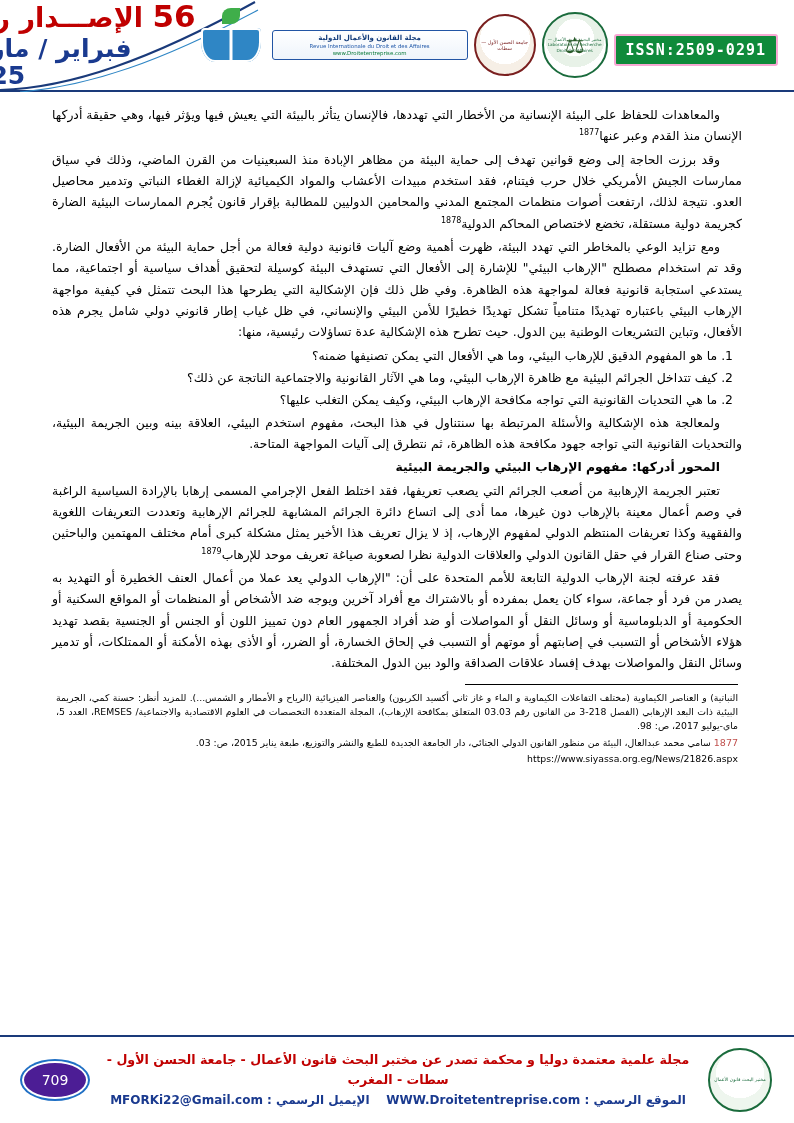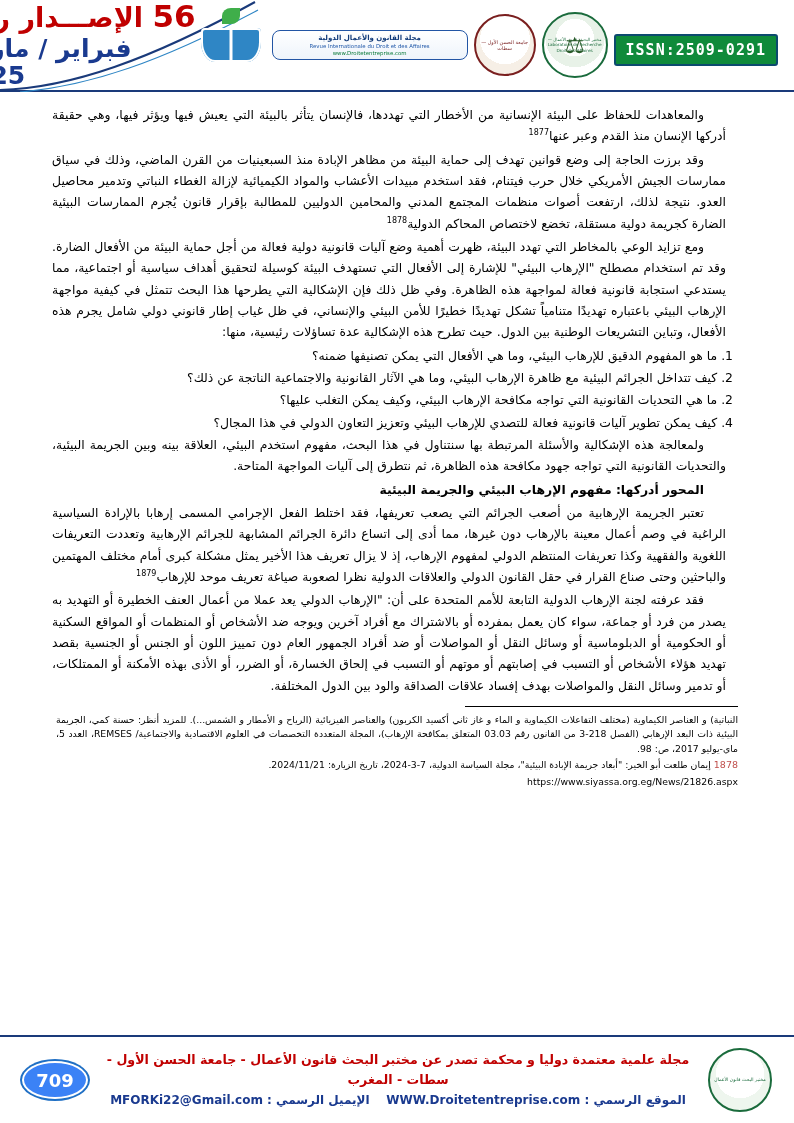--- a/index.html
+++ b/index.html
@@ -28,21 +28,21 @@
     box-sizing: border-box;
   }
   .issn-box {
     background: #0f8a3a;
     color: #ffffff;
     font-family: "DejaVu Sans Mono", "Liberation Mono", monospace;
     font-size: 15px;
     font-weight: bold;
     letter-spacing: 1px;
     padding: 5px 10px;
-    border: 2px solid #0c4a6e;
+    border: 2px solid #f9a8d4;
     border-radius: 3px;
     direction: ltr;
     margin-right: 10px;
     margin-top: 10px;
     white-space: nowrap;
   }
   .header-left-group {
     display: flex;
     align-items: center;
     gap: 6px;
@@ -68,21 +68,21 @@
   }
   .logo-scale {
     position: absolute;
     top: 50%; left: 50%;
     transform: translate(-50%,-50%);
     font-size: 22px; color: #2a5a2a;
   }
   .journal-banner {
     width: 196px;
     border: 1px solid #2255a4;
-    border-radius: 8px;
+    border-radius: 3px;
     background: linear-gradient(180deg,#ffffff 0%, #eef4fb 100%);
     text-align: center;
     padding: 3px 2px;
     box-sizing: border-box;
   }
   .journal-banner .ar {
     font-size: 7px; color: #123b7a; font-weight: bold; line-height: 1.3;
   }
   .journal-banner .fr {
     font-size: 5.4px; color: #1f57a8; line-height: 1.3; direction: ltr;
@@ -155,21 +155,21 @@
   .content {
     padding: 12px 52px 0 52px;
     box-sizing: border-box;
     direction: rtl;
     text-align: justify;
     font-size: 12.4px;
     line-height: 1.72;
     color: #000000;
   }
   .content p {
-    margin: 0 16px 2px 0;
+    margin: 0 0 2px 0;
     text-indent: 22px;
   }
   .content p.listitem {
     text-indent: 0;
     margin: 0 9px 1px 0;
   }
   .heading {
     font-weight: bold;
     text-indent: 22px;
     margin: 4px 0 2px 0;
@@ -248,24 +248,24 @@
     font-weight: bold;
     font-size: 12px;
     line-height: 1.6;
     direction: rtl;
   }
   .footer-line2 .lat { direction: ltr; unicode-bidi: embed; }
   .page-num {
     flex: 0 0 auto;
     width: 62px; height: 34px;
     border-radius: 50%;
-    background: #3b82f6;
+    background: #4c1d95;
     color: #ffffff;
-    font-weight: bold;
-    font-size: 18px;
+    font-weight: normal;
+    font-size: 14px;
     display: flex; align-items: center; justify-content: center;
     border: 2px solid #ffffff;
     box-shadow: 0 0 0 2px #1f6fc4;
   }
 </style>
 </head>
 <body>
 
 <div class="page">
 
@@ -311,32 +311,31 @@
     </div>
   </div>
 
   <div class="content" id="content">
       <p><span>والمعاهدات للحفاظ على البيئة الإنسانية من الأخطار التي تهددها، فالإنسان يتأثر بالبيئة التي يعيش فيها ويؤثر فيها، وهي حقيقة أدركها الإنسان منذ القدم وعبر عنها</span><sup>1877</sup></p>
       <p><span>وقد برزت الحاجة إلى وضع قوانين تهدف إلى حماية البيئة من مظاهر الإبادة منذ السبعينيات من القرن الماضي، وذلك في سياق ممارسات الجيش الأمريكي خلال حرب فيتنام، فقد استخدم مبيدات الأعشاب والمواد الكيميائية لإزالة الغطاء النباتي وتدمير محاصيل العدو. نتيجة لذلك، ارتفعت أصوات منظمات المجتمع المدني والمحامين الدوليين للمطالبة بإقرار قانون يُجرم الممارسات البيئية الضارة كجريمة دولية مستقلة، تخضع لاختصاص المحاكم الدولية</span><sup>1878</sup></p>
       <p><span>ومع تزايد الوعي بالمخاطر التي تهدد البيئة، ظهرت أهمية وضع آليات قانونية دولية فعالة من أجل حماية البيئة من الأفعال الضارة. وقد تم استخدام مصطلح "الإرهاب البيئي" للإشارة إلى الأفعال التي تستهدف البيئة كوسيلة لتحقيق أهداف سياسية أو اجتماعية، مما يستدعي استجابة قانونية فعالة لمواجهة هذه الظاهرة. وفي ظل ذلك فإن الإشكالية التي يطرحها هذا البحث تتمثل في كيفية مواجهة الإرهاب البيئي باعتباره تهديدًا متنامياً تشكل تهديدًا خطيرًا للأمن البيئي والإنساني، في ظل غياب إطار قانوني دولي شامل يجرم هذه الأفعال، وتباين التشريعات الوطنية بين الدول. حيث تطرح هذه الإشكالية عدة تساؤلات رئيسية، منها:</span></p>
       <p class="listitem"><span>1. ما هو المفهوم الدقيق للإرهاب البيئي، وما هي الأفعال التي يمكن تصنيفها ضمنه؟</span></p>
       <p class="listitem"><span>2. كيف تتداخل الجرائم البيئية مع ظاهرة الإرهاب البيئي، وما هي الآثار القانونية والاجتماعية الناتجة عن ذلك؟</span></p>
       <p class="listitem"><span>2. ما هي التحديات القانونية التي تواجه مكافحة الإرهاب البيئي، وكيف يمكن التغلب عليها؟</span></p>
-      <p class="listitem"><span>4. كيف يمكن تطوير آليات قانونية فعالة للتصدي للإرهاب البيئي وتعزيز التعاون الدولي في هذا المجال؟</span></p>
       <p><span>ولمعالجة هذه الإشكالية والأسئلة المرتبطة بها سنتناول في هذا البحث، مفهوم استخدم البيئي، العلاقة بينه وبين الجريمة البيئية، والتحديات القانونية التي تواجه جهود مكافحة هذه الظاهرة، ثم نتطرق إلى آليات المواجهة المتاحة.</span></p>
       <p class="heading"><span>المحور أدركها: مفهوم الإرهاب البيئي والجريمة البيئية</span></p>
       <p><span>تعتبر الجريمة الإرهابية من أصعب الجرائم التي يصعب تعريفها، فقد اختلط الفعل الإجرامي المسمى إرهابا بالإرادة السياسية الراغبة في وصم أعمال معينة بالإرهاب دون غيرها، مما أدى إلى اتساع دائرة الجرائم المشابهة للجرائم الإرهابية وتعددت التعريفات اللغوية والفقهية وكذا تعريفات المنتظم الدولي لمفهوم الإرهاب، إذ لا يزال تعريف هذا الأخير يمثل مشكلة كبرى أمام مختلف المهتمين والباحثين وحتى صناع القرار في حقل القانون الدولي والعلاقات الدولية نظرا لصعوبة صياغة تعريف موحد للإرهاب</span><sup>1879</sup></p>
       <p><span>فقد عرفته لجنة الإرهاب الدولية التابعة للأمم المتحدة على أن: "الإرهاب الدولي يعد عملا من أعمال العنف الخطيرة أو التهديد به يصدر من فرد أو جماعة، سواء كان يعمل بمفرده أو بالاشتراك مع أفراد آخرين ويوجه ضد الأشخاص أو المنظمات أو المواقع السكنية أو الحكومية أو الدبلوماسية أو وسائل النقل أو المواصلات أو ضد أفراد الجمهور العام دون تمييز اللون أو الجنس أو الجنسية بقصد تهديد هؤلاء الأشخاص أو التسبب في إصابتهم أو موتهم أو التسبب في إلحاق الخسارة، أو الضرر، أو الأذى بهذه الأمكنة أو الممتلكات، أو تدمير وسائل النقل والمواصلات بهدف إفساد علاقات الصداقة والود بين الدول المختلفة.</span></p>
     </div>
 
   <div class="fn-wrap">
     <div class="fn-rule"></div>
     <div class="fn">النباتية) و العناصر الكيماوية (مختلف التفاعلات الكيماوية و الماء و غاز ثاني أكسيد الكربون) والعناصر الفيزيائية (الرياح و الأمطار و الشمس...). للمزيد أنظر: حسنة كمي، الجريمة البيئية ذات البعد الإرهابي (الفصل 218-3 من القانون رقم 03.03 المتعلق بمكافحة الإرهاب)، المجلة المتعددة التخصصات في العلوم الاقتصادية والاجتماعية/ REMSES، العدد 5، ماي-يوليو 2017، ص: 98.</div>
     <div id="fn-list">
-        <div class="fn"><span class="num">1878 </span><span>إيمان طلعت أبو الخير: "أبعاد جريمة الإبادة البيئية"، مجلة السياسة الدولية، 7-3-2024، تاريخ الزيارة: 2024/11/21.</span></div>
+        <div class="fn"><span class="num">1877 </span><span>سامي محمد عبدالعال، البيئة من منظور القانون الدولي الجنائي، دار الجامعة الجديدة للطبع والنشر والتوزيع، طبعة يناير 2015، ص: 03.</span></div>
         <div class="fn ltr"><span class="fn-link">https://www.siyassa.org.eg/News/21826.aspx </span></div>
       </div>
   </div>
 
   <div class="footer">
     <div class="footer-seal">
       <span>مختبر البحث قانون الأعمال</span>
     </div>
     <div class="footer-center">
       <div class="footer-line1">مجلة علمية معتمدة دوليا و محكمة تصدر عن مختبر البحث قانون الأعمال - جامعة الحسن الأول - سطات - المغرب</div>

